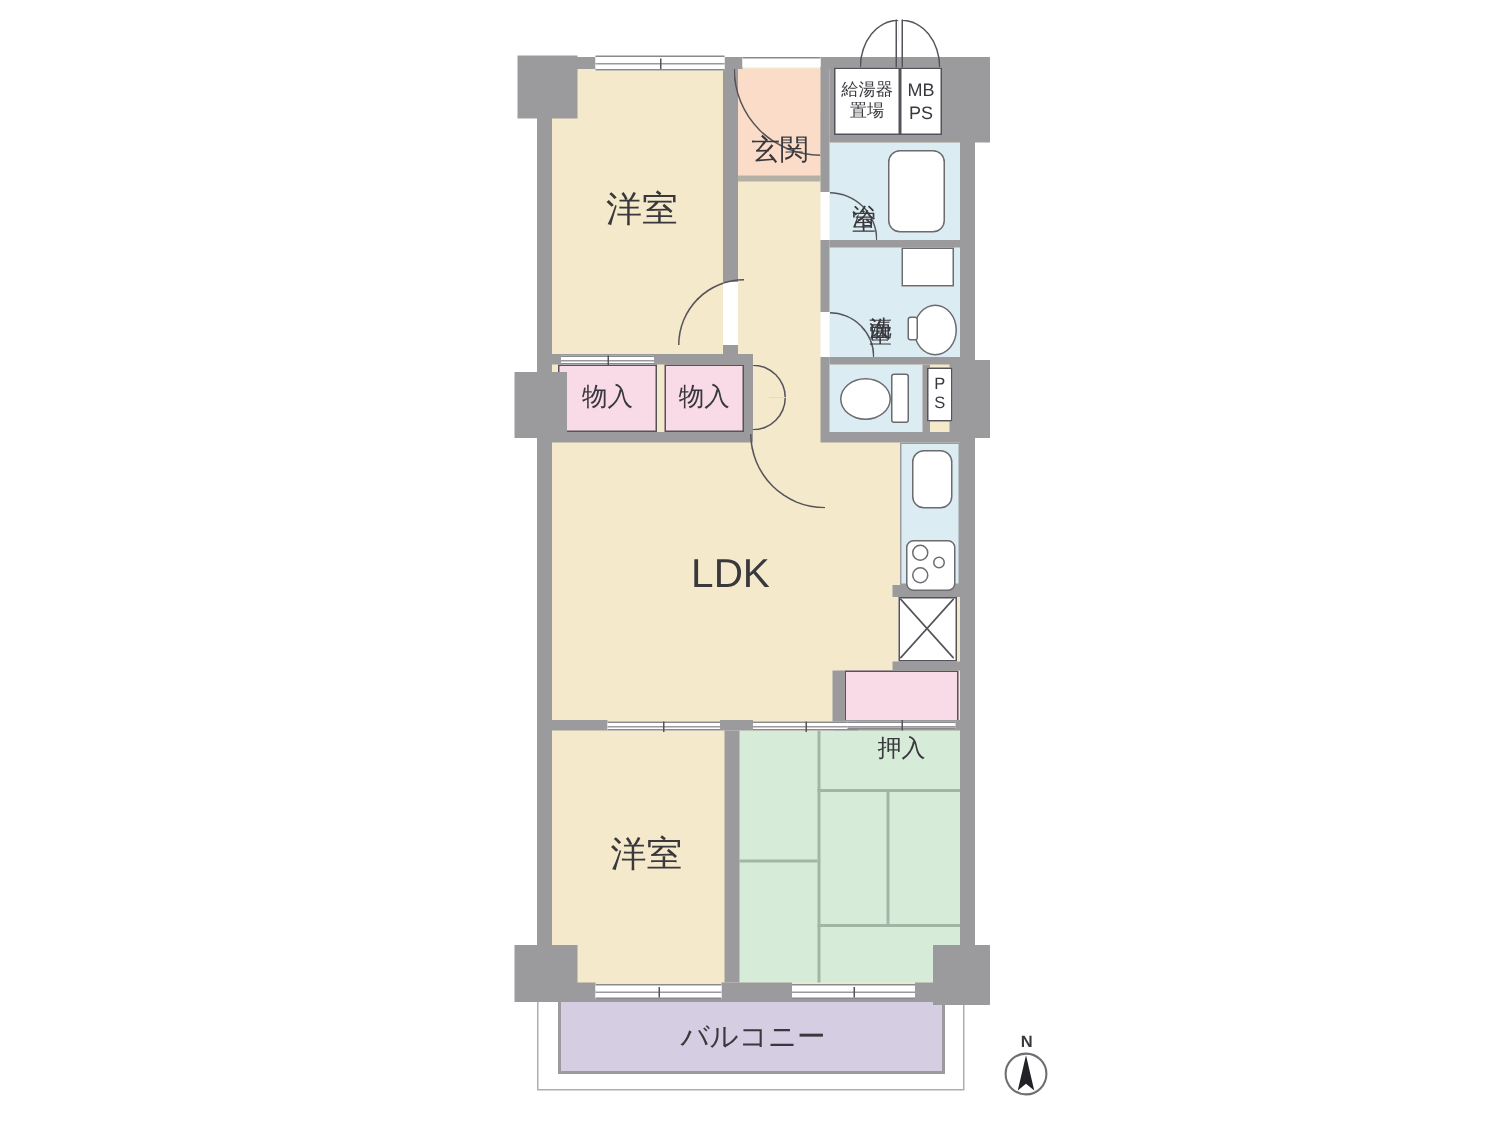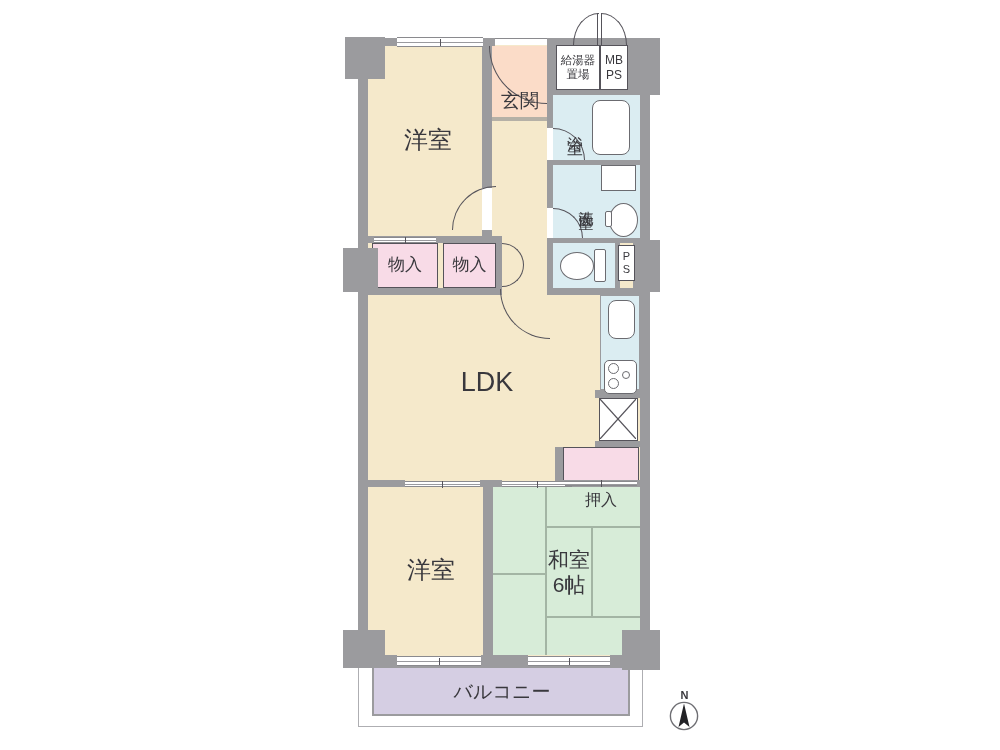--- a/index.html
+++ b/index.html
@@ -154,24 +154,20 @@
 
   <div class="abs lbl" style="left:378px;top:126px;width:100px;font-size:24px;">洋室</div>
   <div class="abs lbl" style="left:492px;top:90px;width:56px;font-size:19px;">玄関</div>
   <div class="abs lbl vert" style="left:560px;top:97px;width:24px;height:58px;font-size:16px;">浴室</div>
   <div class="abs lbl vert" style="left:571px;top:167px;width:24px;height:70px;font-size:15px;">洗面室</div>
   <div class="abs lbl" style="left:372px;top:255px;width:66px;font-size:17px;">物入</div>
   <div class="abs lbl" style="left:443px;top:255px;width:53px;font-size:17px;">物入</div>
   <div class="abs lbl" style="left:445px;top:367px;width:84px;font-size:27px;">LDK</div>
   <div class="abs lbl" style="left:563px;top:456px;width:76px;font-size:16px;margin-top:35px;">押入</div>
   <div class="abs lbl" style="left:381px;top:556px;width:100px;font-size:24px;">洋室</div>
-  <div class="abs lbl two-line" style="left:519px;top:550px;width:100px;height:46px;font-size:21px;">
-    <span>和室</span>
-    <span>6帖</span>
-  </div>
   <div class="abs lbl" style="left:432px;top:681px;width:140px;font-size:19px;">バルコニー</div>
 
   <div class="abs lbl" style="left:677px;top:689px;width:15px;font-size:11px;font-weight:700;">N</div>
   <div class="abs" style="left:669px;top:701px;width:30px;height:30px;">
     <svg width="30" height="30" viewBox="0 0 30 30">
       <circle cx="15" cy="15" r="13.6" fill="#fff" stroke="#6e6e73" stroke-width="1.4"></circle>
       <path d="M15 2.5 L20.5 26 L15 21.5 L9.5 26 Z" fill="#222226"></path>
     </svg>
   </div>
 

